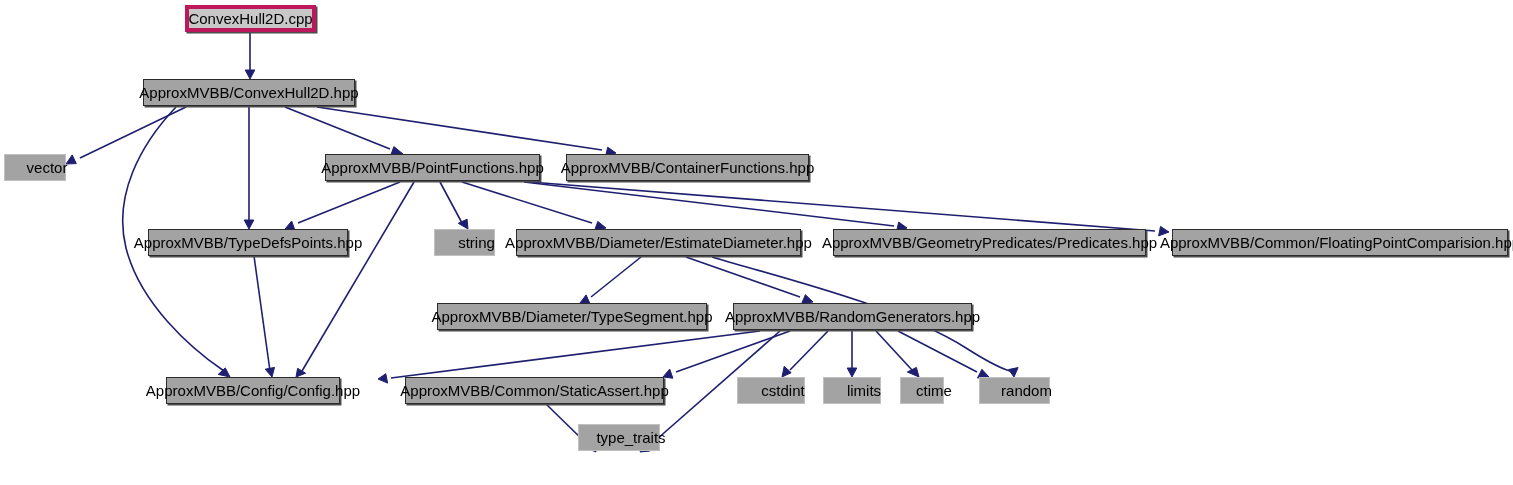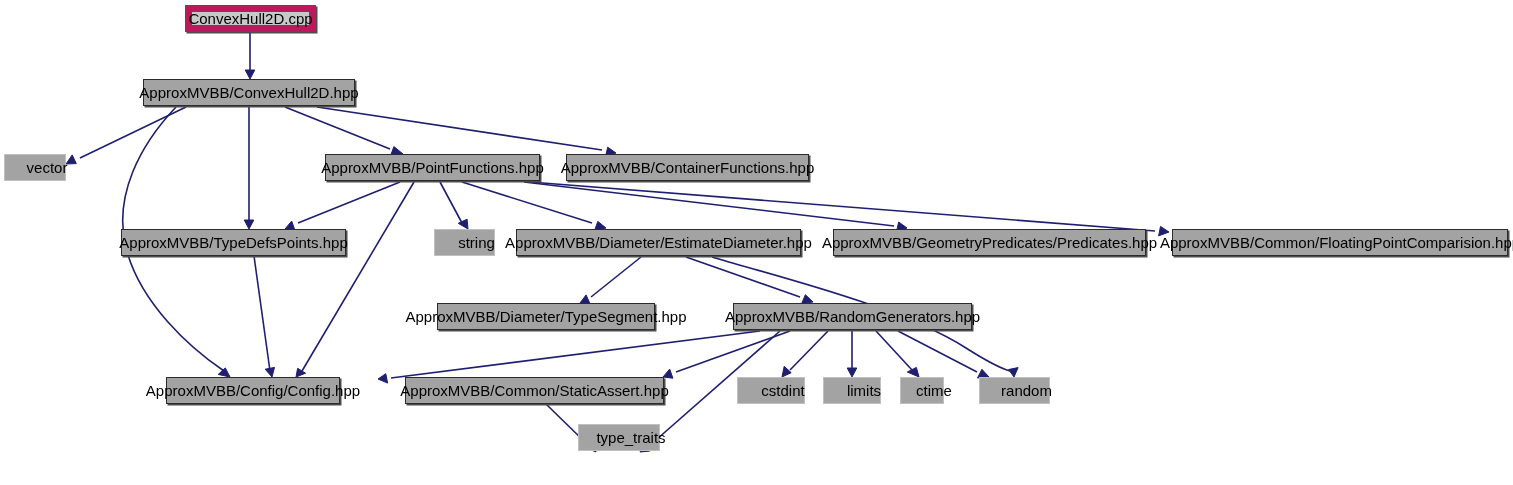--- a/index.html
+++ b/index.html
@@ -49,21 +49,21 @@
   .node.system {
     border: 1px solid #c0c0c0;
     padding-left: 24px;
   }
   .node.project {
     border: 1px solid #2b2b2b;
     box-shadow: 1.5px 1.5px 0 0 #4d4d4d;
   }
   .node.root {
     background: #c8c8c8;
-    border: 7px solid #be185d;
+    border: 4px solid #be185d;
     box-shadow: 1.5px 1.5px 0 0 #4d4d4d;
   }
   .node-label {
     pointer-events: none;
   }
 </style>
 </head>
 <body>
 
 <div id="canvas">
@@ -128,36 +128,36 @@
       </div>
       <div class="node system" style="left: 4px; top: 154px; width: 62px; height: 27px;">
         <span class="node-label">vector</span>
       </div>
       <div class="node project" style="left: 325px; top: 154px; width: 215px; height: 27px;">
         <span class="node-label">ApproxMVBB/PointFunctions.hpp</span>
       </div>
       <div class="node project" style="left: 566px; top: 154px; width: 243px; height: 27px;">
         <span class="node-label">ApproxMVBB/ContainerFunctions.hpp</span>
       </div>
-      <div class="node project" style="left: 121px; top: 229px; width: 225px; height: 27px;">
+      <div class="node project" style="left: 148px; top: 229px; width: 200px; height: 27px;">
         <span class="node-label">ApproxMVBB/TypeDefsPoints.hpp</span>
       </div>
       <div class="node system" style="left: 434px; top: 229px; width: 61px; height: 27px;">
         <span class="node-label">string</span>
       </div>
       <div class="node project" style="left: 516px; top: 229px; width: 285px; height: 27px;">
         <span class="node-label">ApproxMVBB/Diameter/EstimateDiameter.hpp</span>
       </div>
       <div class="node project" style="left: 833px; top: 229px; width: 313px; height: 27px;">
         <span class="node-label">ApproxMVBB/GeometryPredicates/Predicates.hpp</span>
       </div>
       <div class="node project" style="left: 1172px; top: 229px; width: 336px; height: 27px;">
         <span class="node-label">ApproxMVBB/Common/FloatingPointComparision.hpp</span>
       </div>
-      <div class="node project" style="left: 437px; top: 303px; width: 218px; height: 27px;">
+      <div class="node project" style="left: 437px; top: 303px; width: 270px; height: 27px;">
         <span class="node-label">ApproxMVBB/Diameter/TypeSegment.hpp</span>
       </div>
       <div class="node project" style="left: 733px; top: 303px; width: 239px; height: 27px;">
         <span class="node-label">ApproxMVBB/RandomGenerators.hpp</span>
       </div>
       <div class="node project" style="left: 166px; top: 377px; width: 174px; height: 27px;">
         <span class="node-label">ApproxMVBB/Config/Config.hpp</span>
       </div>
       <div class="node project" style="left: 405px; top: 377px; width: 259px; height: 27px;">
         <span class="node-label">ApproxMVBB/Common/StaticAssert.hpp</span>

